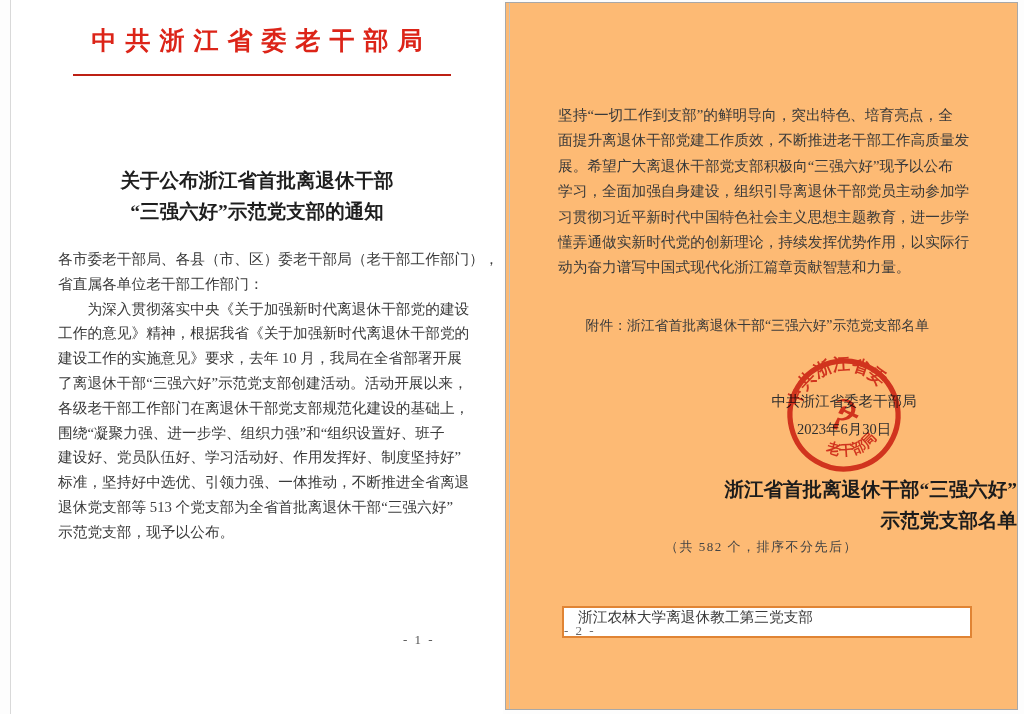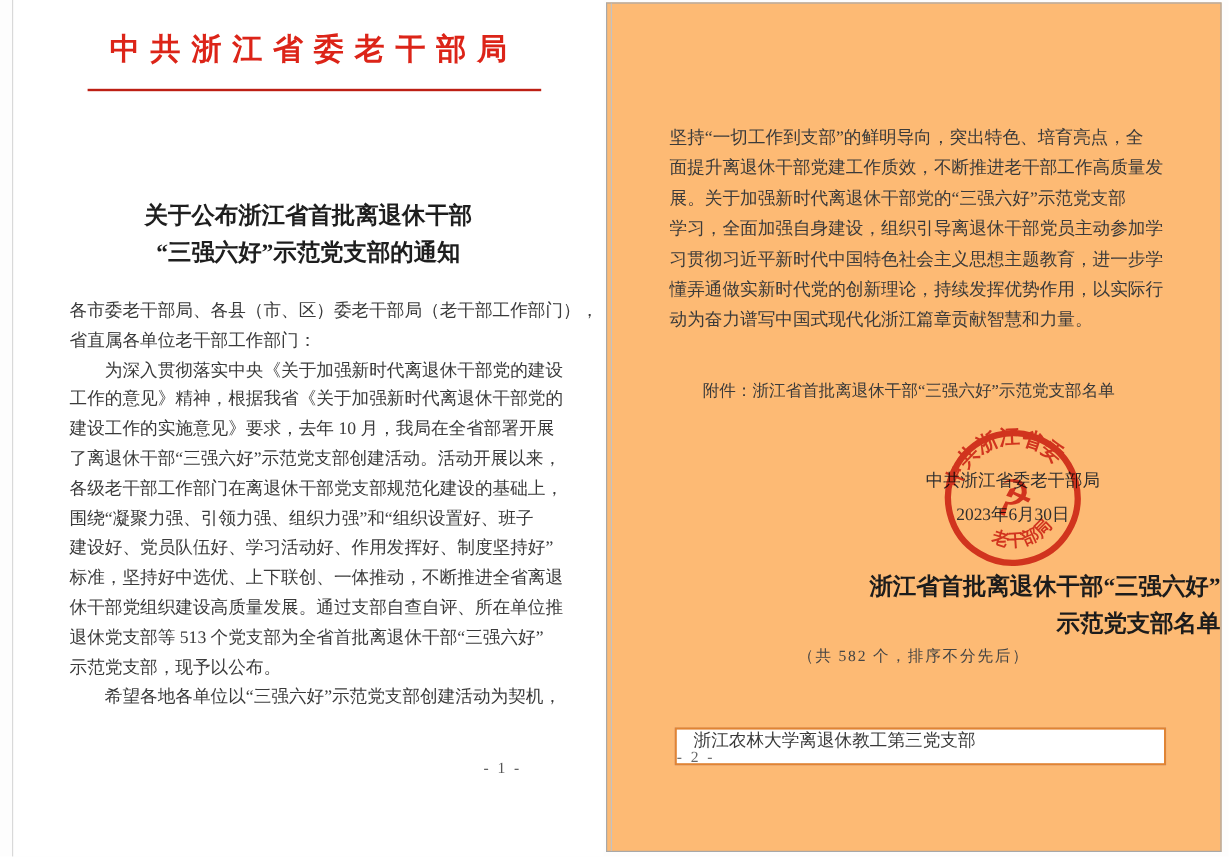--- a/index.html
+++ b/index.html
@@ -95,39 +95,37 @@
     </div>
 
     <div class="body-block">
         <div class="tline">各市委老干部局、各县（市、区）委老干部局（老干部工作部门），</div>
         <div class="tline">省直属各单位老干部工作部门：</div>
         <div class="tline">　　为深入贯彻落实中央《关于加强新时代离退休干部党的建设</div>
         <div class="tline">工作的意见》精神，根据我省《关于加强新时代离退休干部党的</div>
         <div class="tline">建设工作的实施意见》要求，去年 10 月，我局在全省部署开展</div>
         <div class="tline">了离退休干部“三强六好”示范党支部创建活动。活动开展以来，</div>
         <div class="tline">各级老干部工作部门在离退休干部党支部规范化建设的基础上，</div>
-        <div class="tline">围绕“凝聚力强、引领力强、组织力强”和“组织设置好、班子</div>
+        <div class="tline">围绕“凝聚力强、进一步学、组织力强”和“组织设置好、班子</div>
         <div class="tline">建设好、党员队伍好、学习活动好、作用发挥好、制度坚持好”</div>
-        <div class="tline">标准，坚持好中选优、上下联创、一体推动，不断推进全省离退</div>
-        <div class="tline">休干部党组织建设高质量发展。通过支部自查自评、所在单位推</div>
+        <div class="tline">标准，坚持好中选优、引领力强、一体推动，不断推进全省离退</div>
         <div class="tline">退休党支部等 513 个党支部为全省首批离退休干部“三强六好”</div>
         <div class="tline">示范党支部，现予以公布。</div>
-        <div class="tline">　　希望各地各单位以“三强六好”示范党支部创建活动为契机，</div>
       </div>
 
     <div class="pagenum-1">- 1 -</div>
   </div>
 
   <div class="page-right">
     <div class="page-edge-line"></div>
 
     <div class="body-block2">
         <div class="tline">坚持“一切工作到支部”的鲜明导向，突出特色、培育亮点，全</div>
         <div class="tline">面提升离退休干部党建工作质效，不断推进老干部工作高质量发</div>
-        <div class="tline">展。关于加强新时代离退休干部党的“三强六好”示范党支部</div>
+        <div class="tline">展。希望广大离退休干部党支部积极向“三强六好”现予以公布</div>
         <div class="tline">学习，全面加强自身建设，组织引导离退休干部党员主动参加学</div>
         <div class="tline">习贯彻习近平新时代中国特色社会主义思想主题教育，进一步学</div>
         <div class="tline">懂弄通做实新时代党的创新理论，持续发挥优势作用，以实际行</div>
         <div class="tline">动为奋力谱写中国式现代化浙江篇章贡献智慧和力量。</div>
       </div>
 
     <div class="attachment">　　附件：浙江省首批离退休干部“三强六好”示范党支部名单</div>
 
     <div class="signer-block">
       <div>中共浙江省委老干部局</div>

